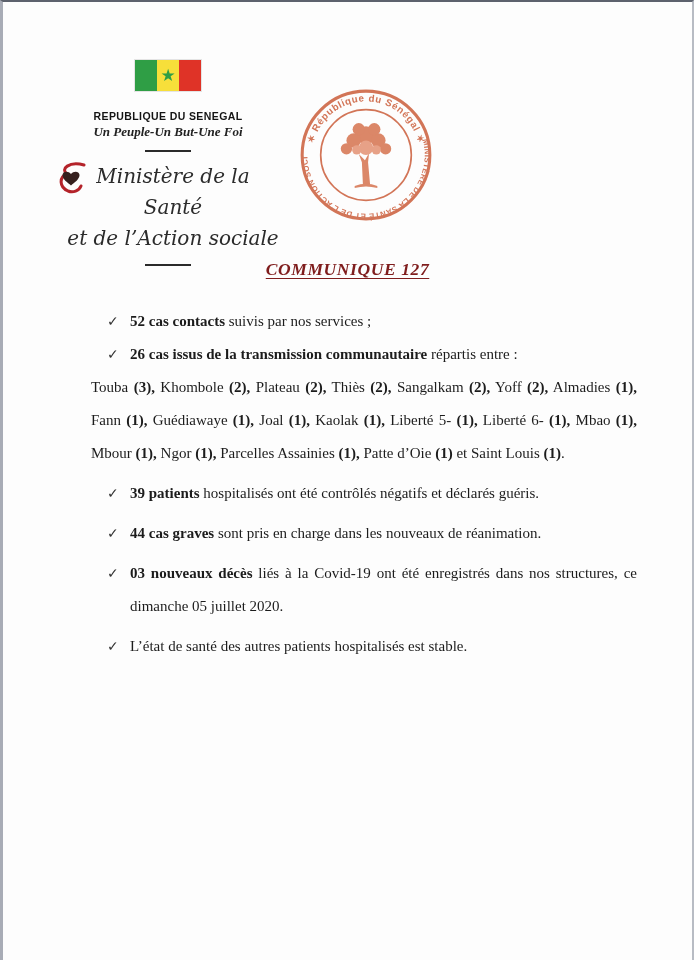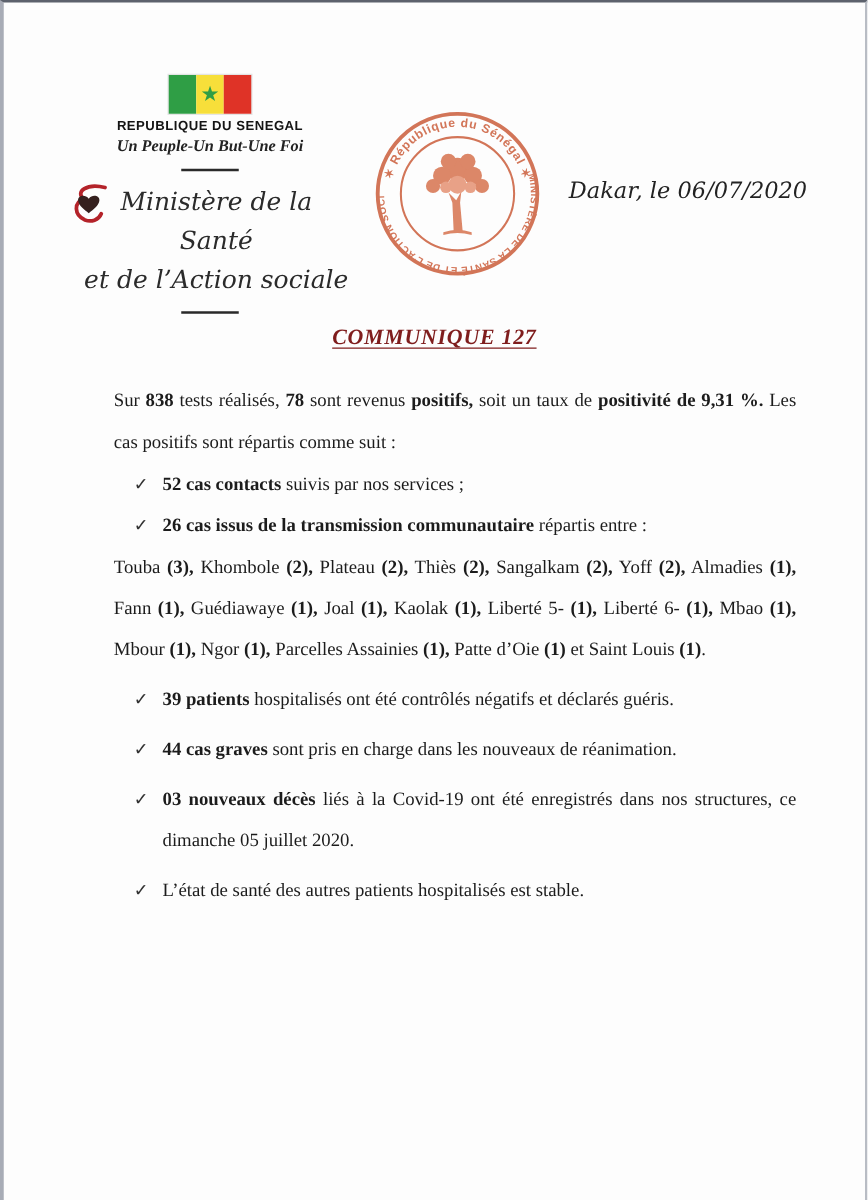--- a/index.html
+++ b/index.html
@@ -16,21 +16,21 @@
   .header-left { position:absolute; left:54px; top:58px; width:222px; text-align:center; }
 
   .flag { width:66px; height:31px; margin:0 auto; display:flex; box-shadow:0 0 0 1px #e4e4e4; }
   .flag .stripe { flex:1; position:relative; }
   .flag .g { background:#2f9e45; }
   .flag .y { background:#f7df3a; }
   .flag .r { background:#df3327; }
   .flag .star { position:absolute; inset:0; display:flex; align-items:center; justify-content:center;
                 color:#2f9e45; font-size:17px; line-height:1; }
 
-  .republic { margin-top:4px; font-family:"Liberation Sans", sans-serif; font-weight:bold;
+  .republic { margin-top:19px; font-family:"Liberation Sans", sans-serif; font-weight:bold;
               font-size:10.5px; letter-spacing:.4px; color:#141414; }
   .motto { margin-top:2px; font-style:italic; font-weight:bold; font-size:13px; color:#222; }
   .divider { width:46px; height:2px; background:#2a2a2a; margin:10px auto 9px; }
 
   .ministry-row { position:relative; padding-left:10px; }
   .ministry-logo { position:absolute; left:0px; top:0px; }
   .ministry-text { font-style:italic; font-size:20px; line-height:31px; color:#2b2b2b;
                    font-family:"DejaVu Serif", serif; }
 
   .stamp { position:absolute; left:294px; top:84px; }
@@ -118,28 +118,26 @@
           <circle cx="86" cy="61" r="5.5"></circle>
           <circle cx="60" cy="42" r="6"></circle>
           <circle cx="75" cy="42" r="6"></circle>
           <circle cx="67" cy="60" r="7" fill="#e69a7d"></circle>
           <circle cx="58" cy="62" r="4.5" fill="#e69a7d"></circle>
           <circle cx="77" cy="62" r="4.5" fill="#e69a7d"></circle>
         </g>
       </svg>
     </div>
 
-    <div class="date-line">Dakar, le 06/07/2020</div>
   </div>
 
   <div class="doc-subtitle">COMMUNIQUE 127</div>
 
   <div class="content">
 
-    <p><span>Sur </span><b>838</b><span> tests réalisés, </span><b>78</b><span> sont revenus </span><b>positifs,</b><span> soit un taux de </span><b>positivité de 9,31 %.</b><span>  Les cas positifs sont répartis comme suit :</span></p>
 
     <ul class="bullet-list">
       <li>
         <span class="check">✓</span>
         <span class="li-text"><b>52 cas contacts</b><span> suivis par nos services ;</span></span>
       </li>
       <li>
         <span class="check">✓</span>
         <span class="li-text"><b>26 cas issus de la transmission communautaire</b><span> répartis entre :</span></span>
       </li>

